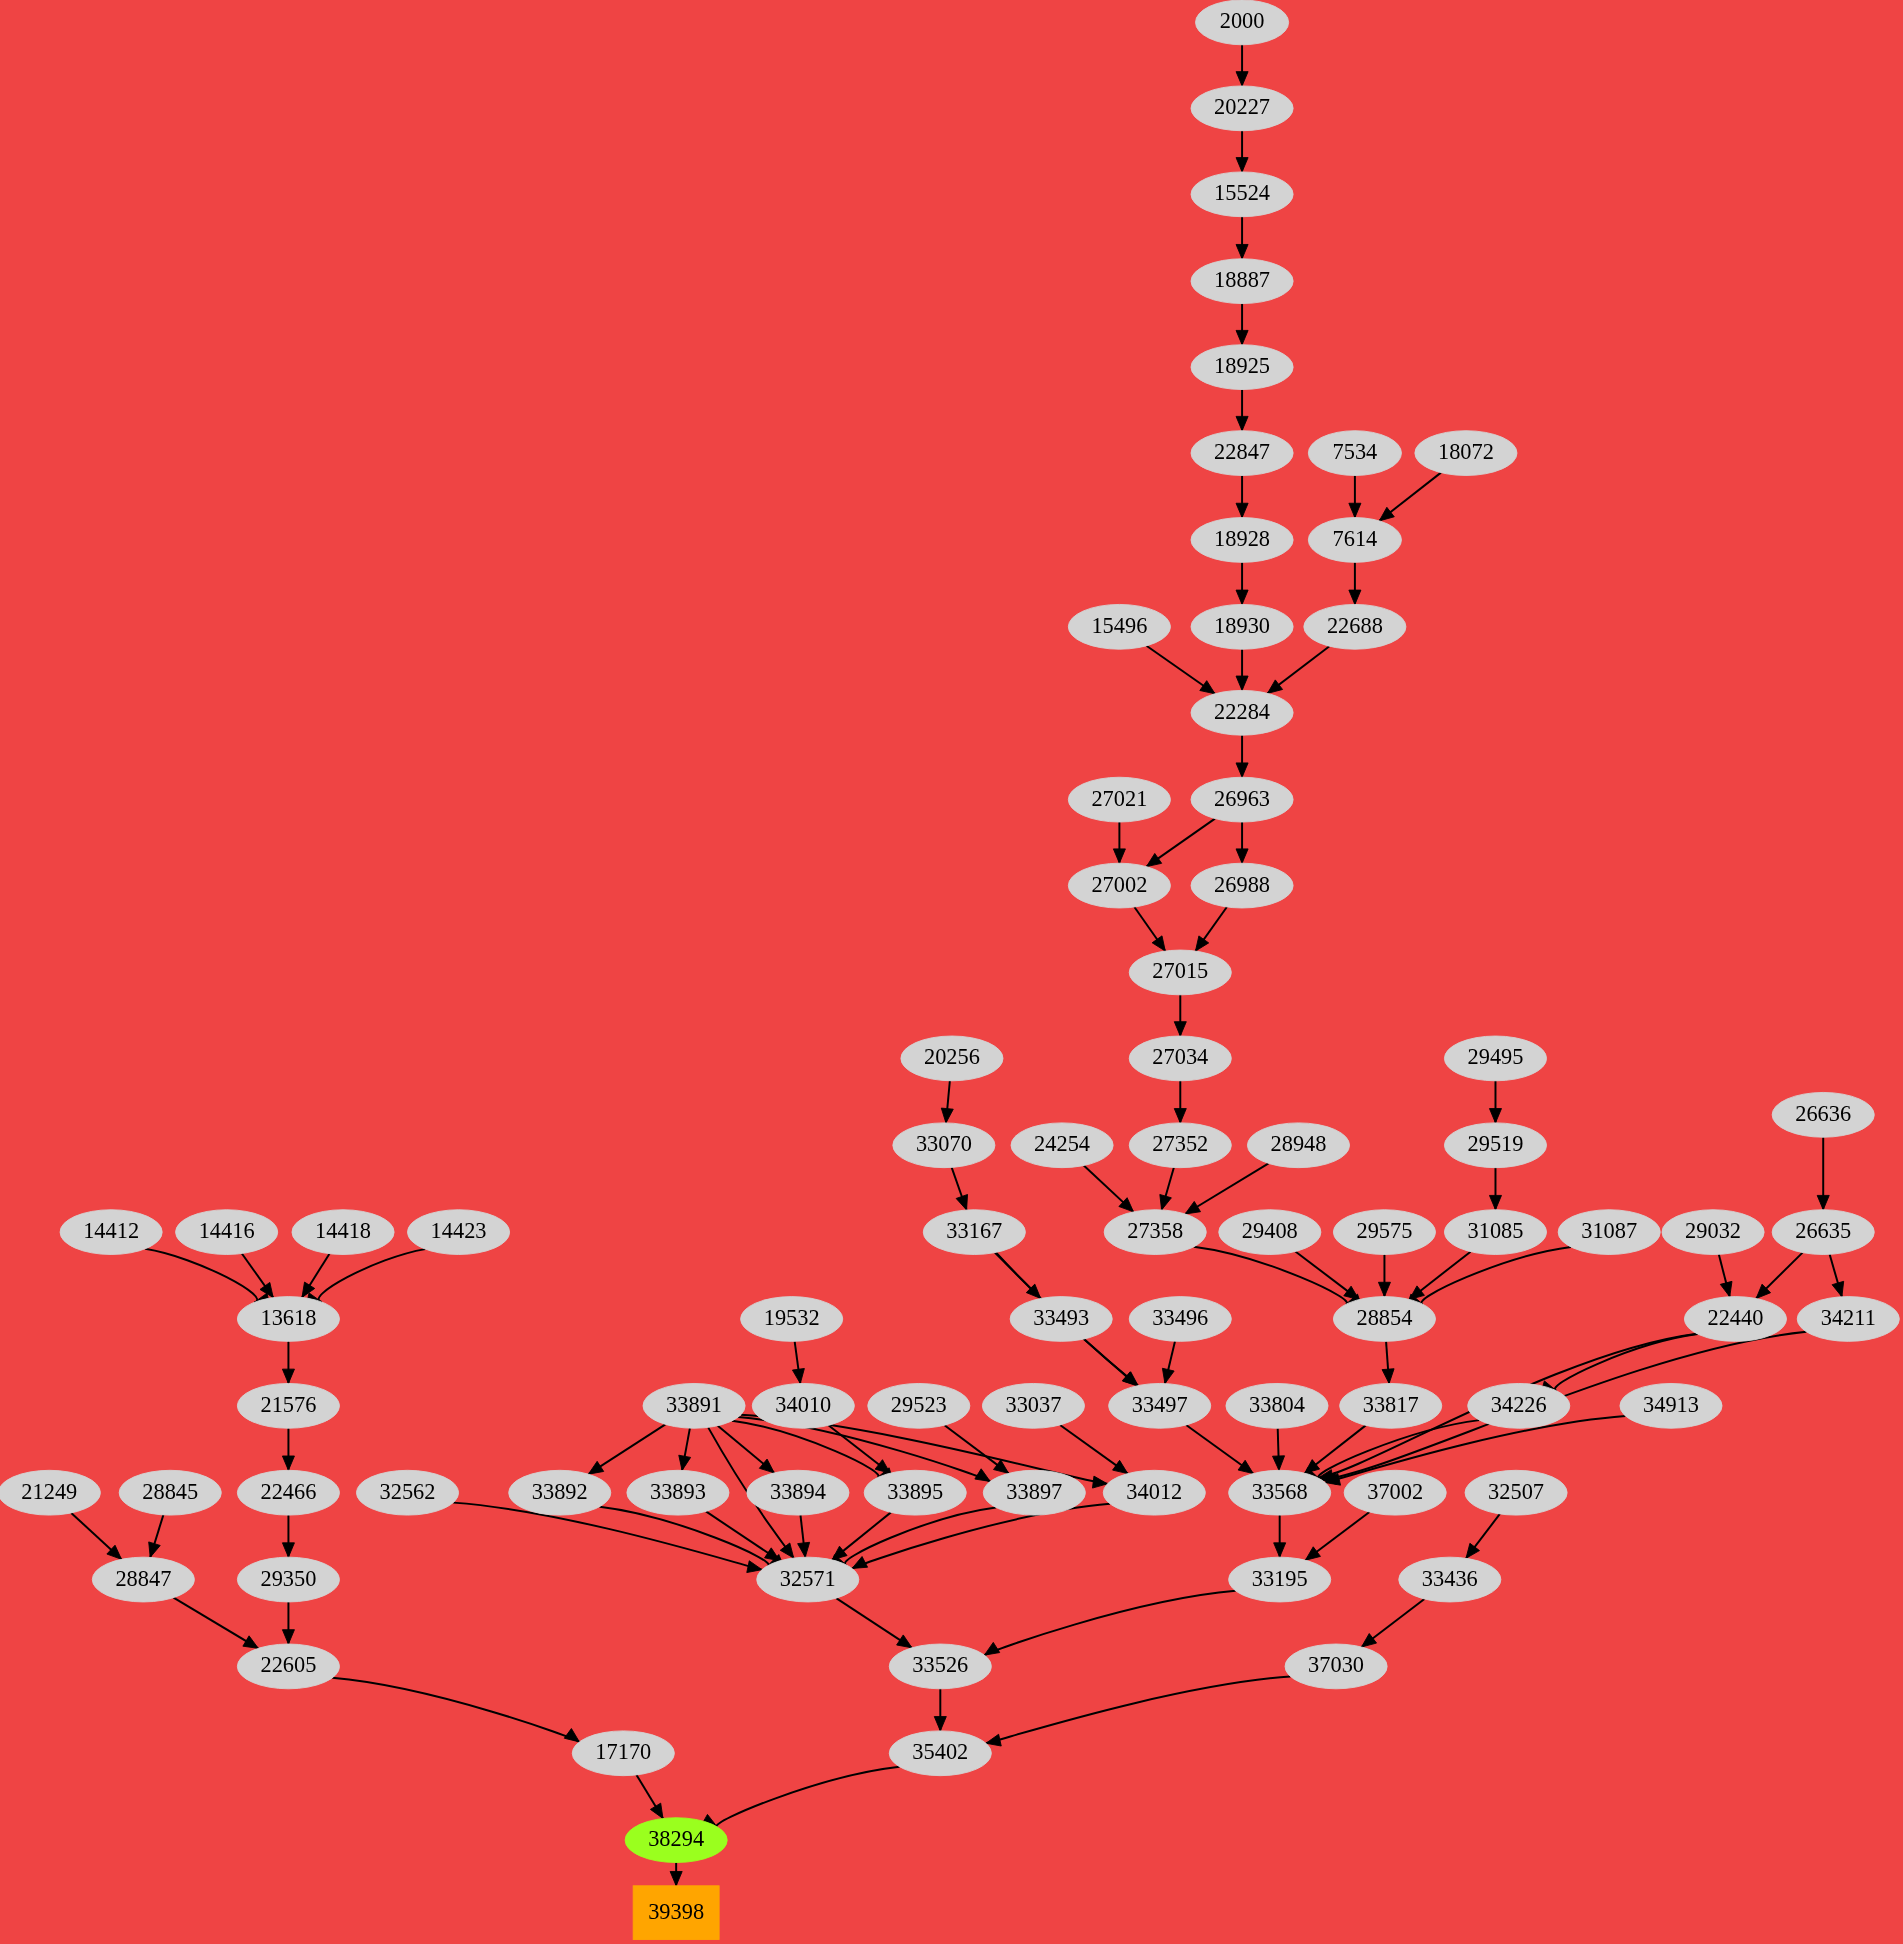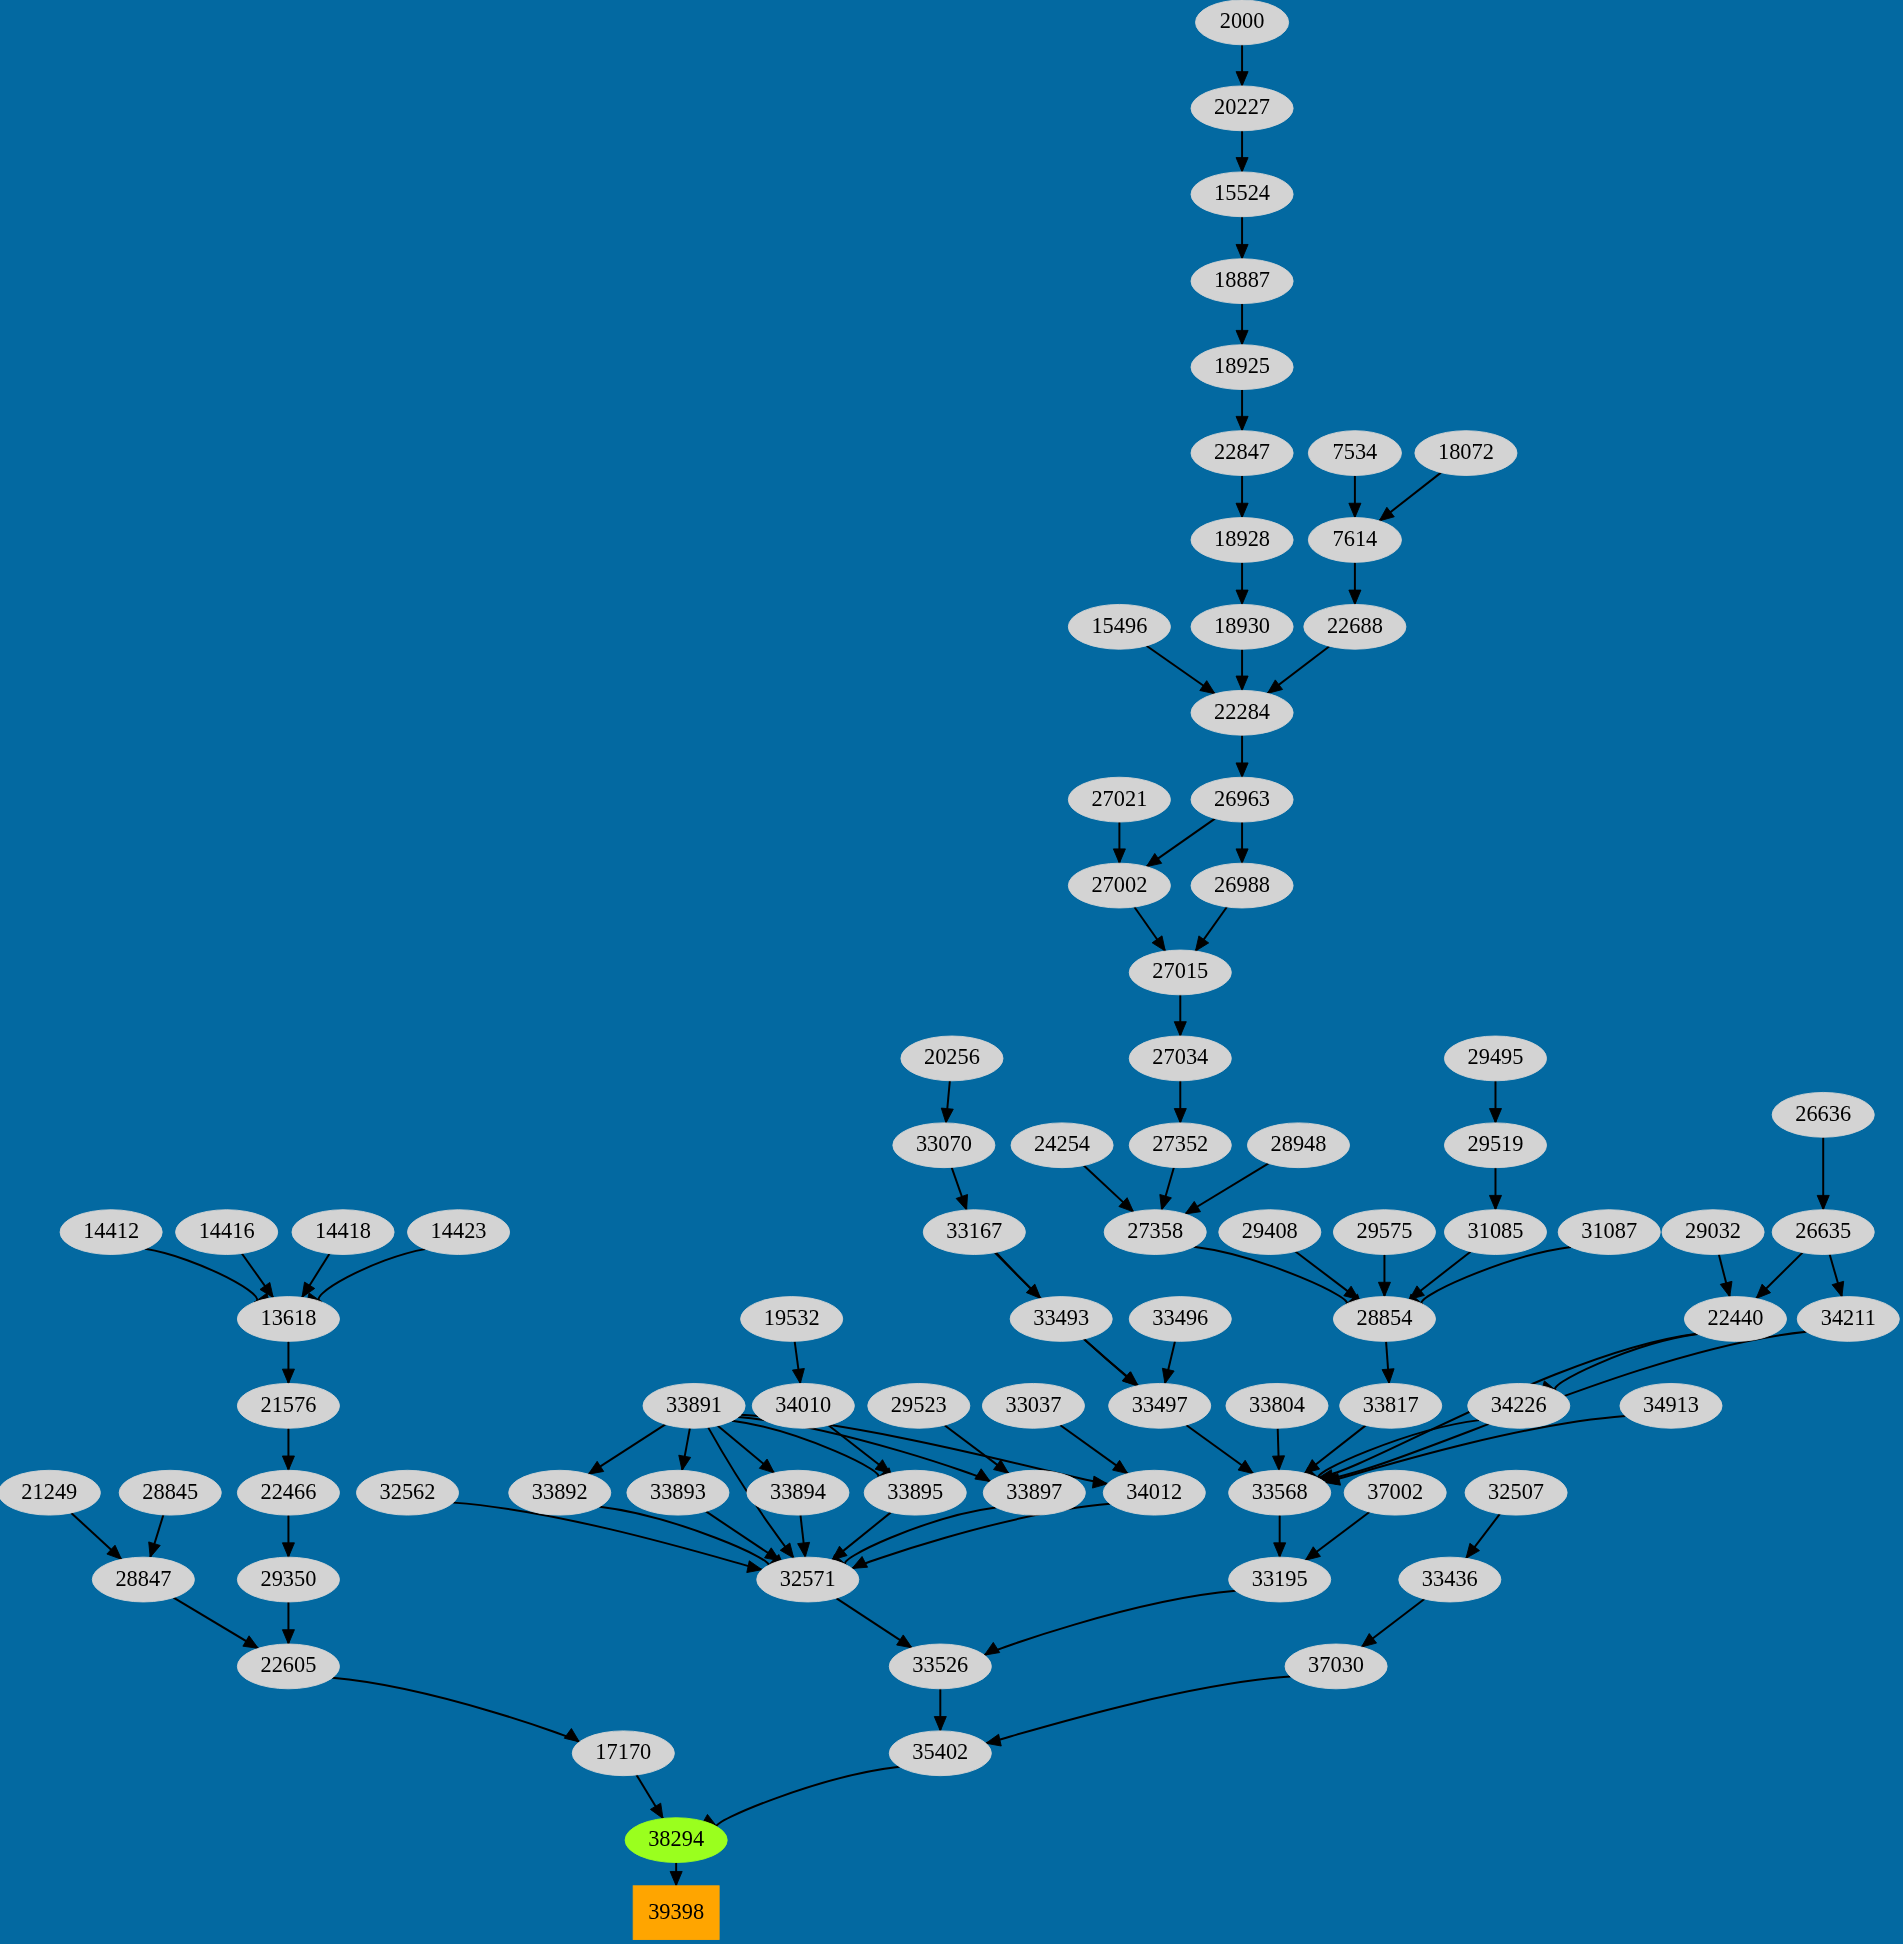--- a/index.html
+++ b/index.html
@@ -7,21 +7,21 @@
     padding: 0;
     background: #ffffff;
   }
   body {
     font-family: "Liberation Serif", "DejaVu Serif", serif;
   }
   #graph-root {
     position: relative;
     width: 1903px;
     height: 1944px;
-    background: #0369a1;
+    background: #ef4444;
     overflow: hidden;
   }
   #graph-svg {
     display: block;
     width: 1903px;
     height: 1944px;
   }
   .node-ellipse {
     fill: #d3d3d3;
     stroke: #d3d3d3;

